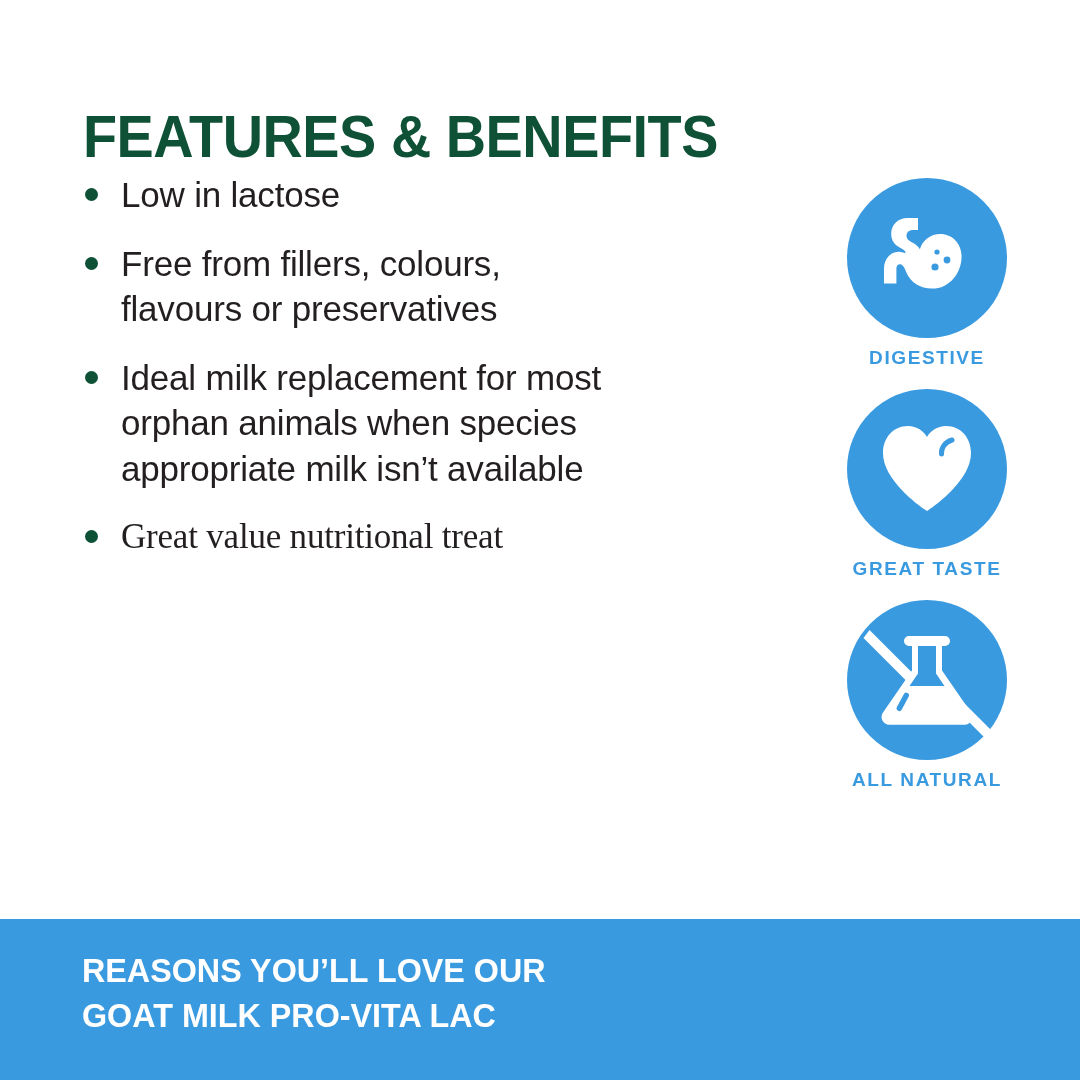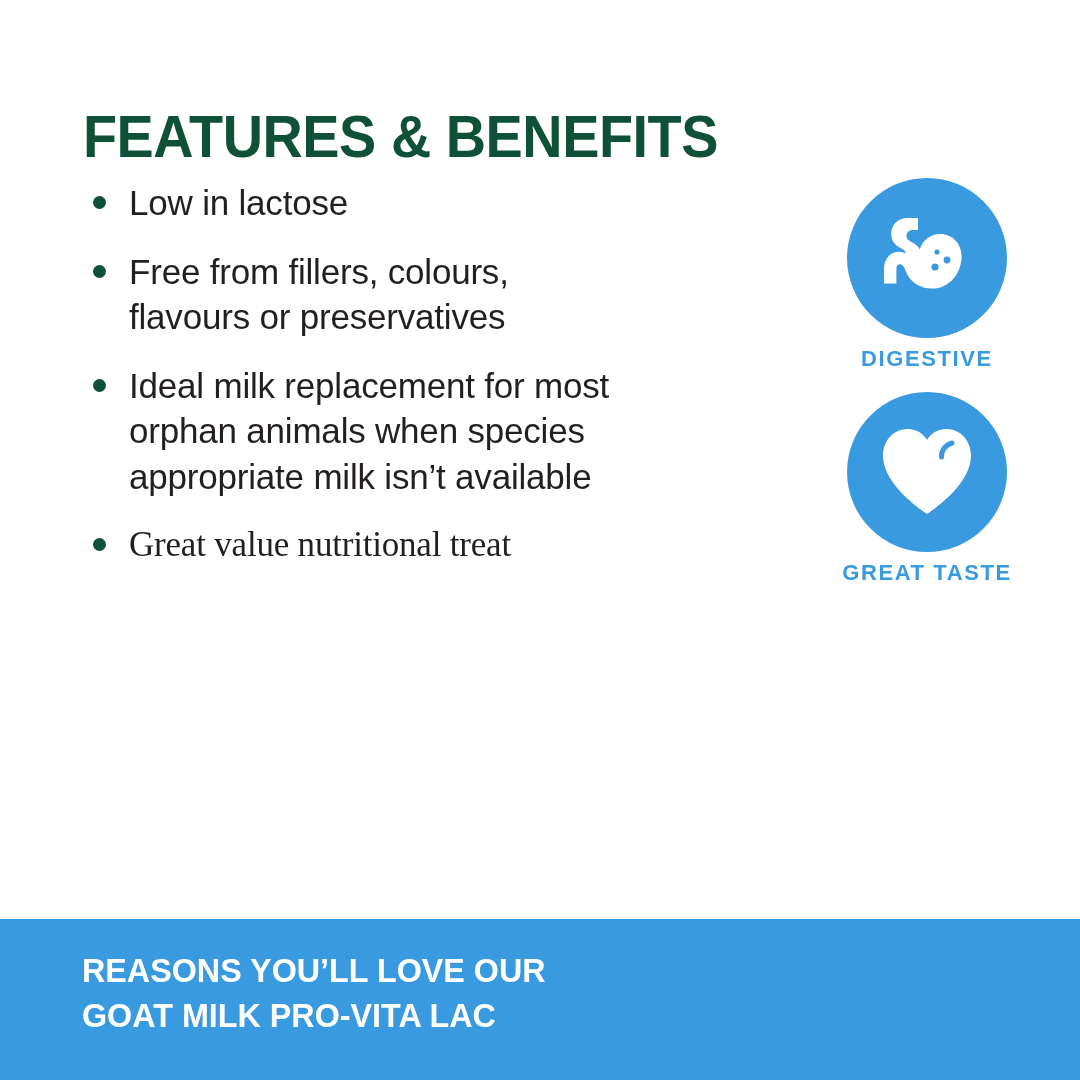--- a/index.html
+++ b/index.html
@@ -39,21 +39,21 @@
     transform-origin: left top;
     white-space: nowrap;
   }
 
   
   #benefits-list {
     position: absolute;
     left: 83px;
     top: 172px;
     width: 700px;
-    margin: 8px;
+    margin: 0;
     padding: 0;
     list-style: none;
   }
   .benefit-item {
     position: relative;
     padding-left: 38px;
     margin-bottom: 23px;
     color: #231f20;
     font-size: 35px;
     line-height: 1.3;
@@ -95,21 +95,21 @@
     background: #3a9ae0;
     margin: 0 auto;
     display: flex;
     align-items: center;
     justify-content: center;
   }
   .badge-circle svg { display: block; }
   .badge-label {
     margin-top: 10px;
     color: #3a9ae0;
-    font-size: 22px;
+    font-size: 19px;
     font-weight: bold;
     letter-spacing: 1.6px;
     line-height: 1;
   }
 
   
   #bottom-banner {
     position: absolute;
     left: 0;
     top: 919px;
@@ -184,20 +184,39 @@
       <div class="badge-circle">
         <svg width="96" height="92" viewBox="0 0 96 92">
           <path fill="#ffffff" d="M48 88 C48 88 4 60 4 30 C4 14 15 3 29 3 C38 3 44.5 8 48 14
                    C51.5 8 58 3 67 3 C81 3 92 14 92 30 C92 60 48 88 48 88 Z"></path>
           <path fill="none" stroke="#3a9ae0" stroke-width="5" stroke-linecap="round" d="M73 17 C66 19 62 25 62.5 31"></path>
         </svg>
       </div>
       <div class="badge-label">GREAT TASTE</div>
     </div>
 
+    <div class="icon-badge">
+      <div class="badge-circle">
+        <svg width="160" height="160" viewBox="0 0 160 160">
+
+          <path fill="#ffffff" d="M62 36 h36 a5 5 0 0 1 0 10 h-3 v24.5 l29 42
+                   c3.6 5.2 -0.1 12.2 -6.4 12.2 h-75.2 c-6.3 0 -10.0 -7.0 -6.4 -12.2 l29 -42
+                   v-24.5 h-3 a5 5 0 0 1 0 -10 z"></path>
+          <path fill="#3a9ae0" d="M71 46 h18 v27.6 l8.5 12.3 h-35 l8.5 -12.3 z"></path>
+          <path fill="#ffffff" d="M56 99 l9 -13.5 h30 l9 13.5 z" opacity="0"></path>
+
+          <rect fill="#3a9ae0" x="53" y="92" width="5.5" height="20" rx="2.7" transform="rotate(28 56 102)"></rect>
+
+          <path fill="#ffffff" d="M22.5 30 L66.5 74 L60 81.5 L16.5 38 Z"></path>
+
+          <path fill="#ffffff" d="M110 96 L147 133 L140 140 L103.5 103.5 Z"></path>
+        </svg>
+      </div>
+      <div class="badge-label">ALL NATURAL</div>
+    </div>
 
   </div>
 
   <div id="bottom-banner"></div>
   <div id="banner-heading">REASONS YOU’LL LOVE OUR
 GOAT MILK PRO-VITA LAC</div>
 
 </div>
 
 </body></html>

